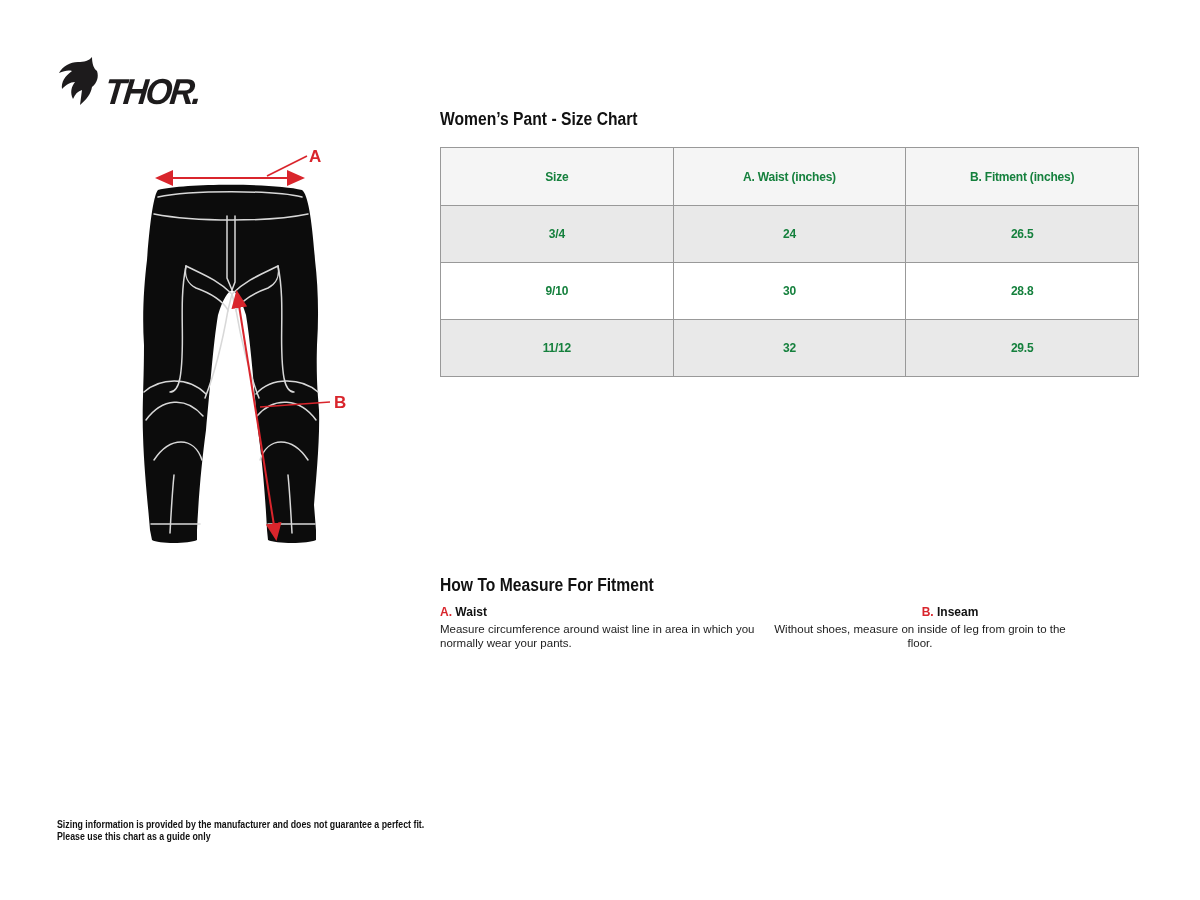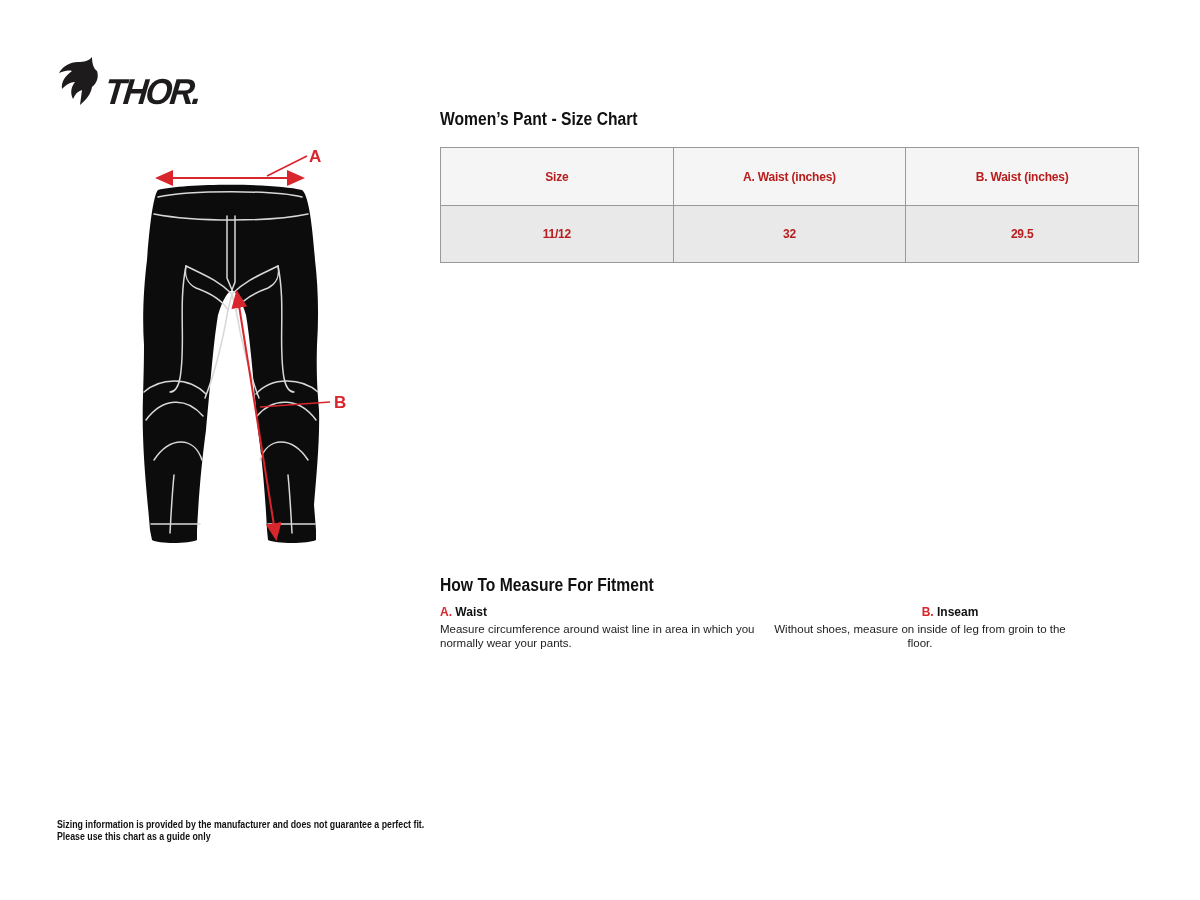--- a/index.html
+++ b/index.html
@@ -33,21 +33,21 @@
   .page-title{
     position:absolute; left:440px; top:109px; font-size:18px; font-weight:bold;
     white-space:nowrap; transform:scaleX(0.87); transform-origin:0 0; color:#111;
   }
   table.size-table{
     position:absolute; left:440px; top:147px; width:699px;
     border-collapse:collapse; table-layout:fixed;
   }
   .size-table th, .size-table td{
     border:1px solid var(--tbl-border,#999); text-align:center; vertical-align:middle;
-    font-size:12px; font-weight:bold; letter-spacing:-0.2px; color:#b91c1c;
+    font-size:12px; font-weight:bold; letter-spacing:-0.2px; color:#15803d;
   }
   .size-table th{ height:58px; background:var(--head-bg,#f5f5f5); }
   .size-table td{ height:57px; background:#ffffff; }
   .size-table tr.striped td{ background:var(--stripe,#e9e9e9); }
 
   
   .howto{ position:absolute; left:440px; top:575px; width:700px; }
   .howto-heading{
     font-size:18px; font-weight:bold; white-space:nowrap;
     transform:scaleX(0.87); transform-origin:0 0; color:#111;
@@ -139,24 +139,34 @@
   </svg>
 </div>
 
 <div class="page-title">Women’s Pant - Size Chart</div>
 
 <table class="size-table">
   <thead>
     <tr>
       <th>Size</th>
       <th>A. Waist (inches)</th>
-      <th>B. Waist (inches)</th>
+      <th>B. Fitment (inches)</th>
     </tr>
   </thead>
   <tbody>
+      <tr class="striped">
+        <td>3/4</td>
+        <td>24</td>
+        <td>26.5</td>
+      </tr>
+      <tr>
+        <td>9/10</td>
+        <td>30</td>
+        <td>28.8</td>
+      </tr>
       <tr class="striped">
         <td>11/12</td>
         <td>32</td>
         <td>29.5</td>
       </tr>
     </tbody>
 </table>
 
 <div class="howto">
   <div class="howto-heading">How To Measure For Fitment</div>

